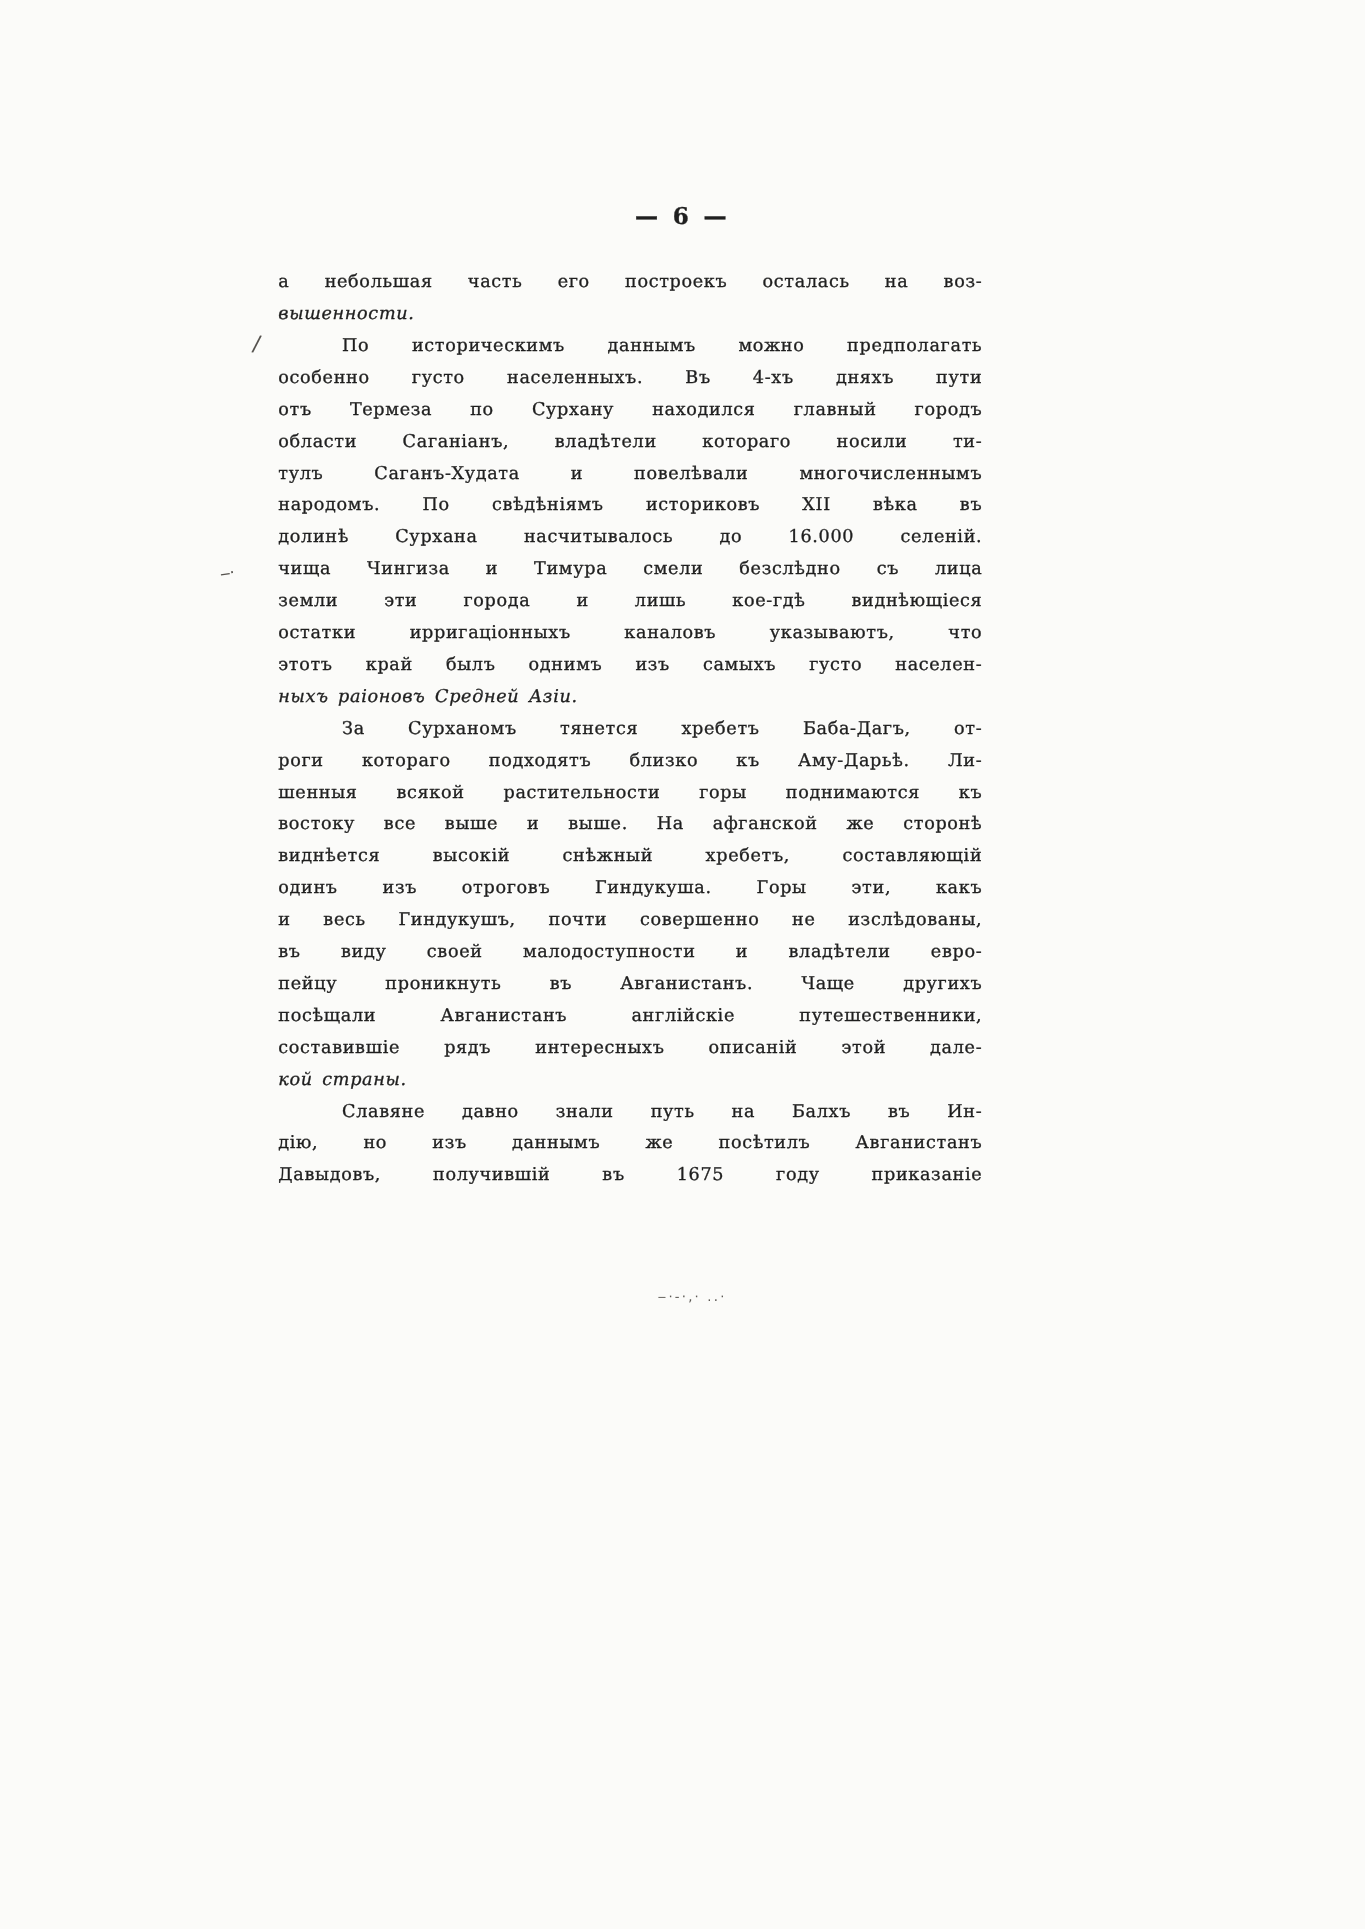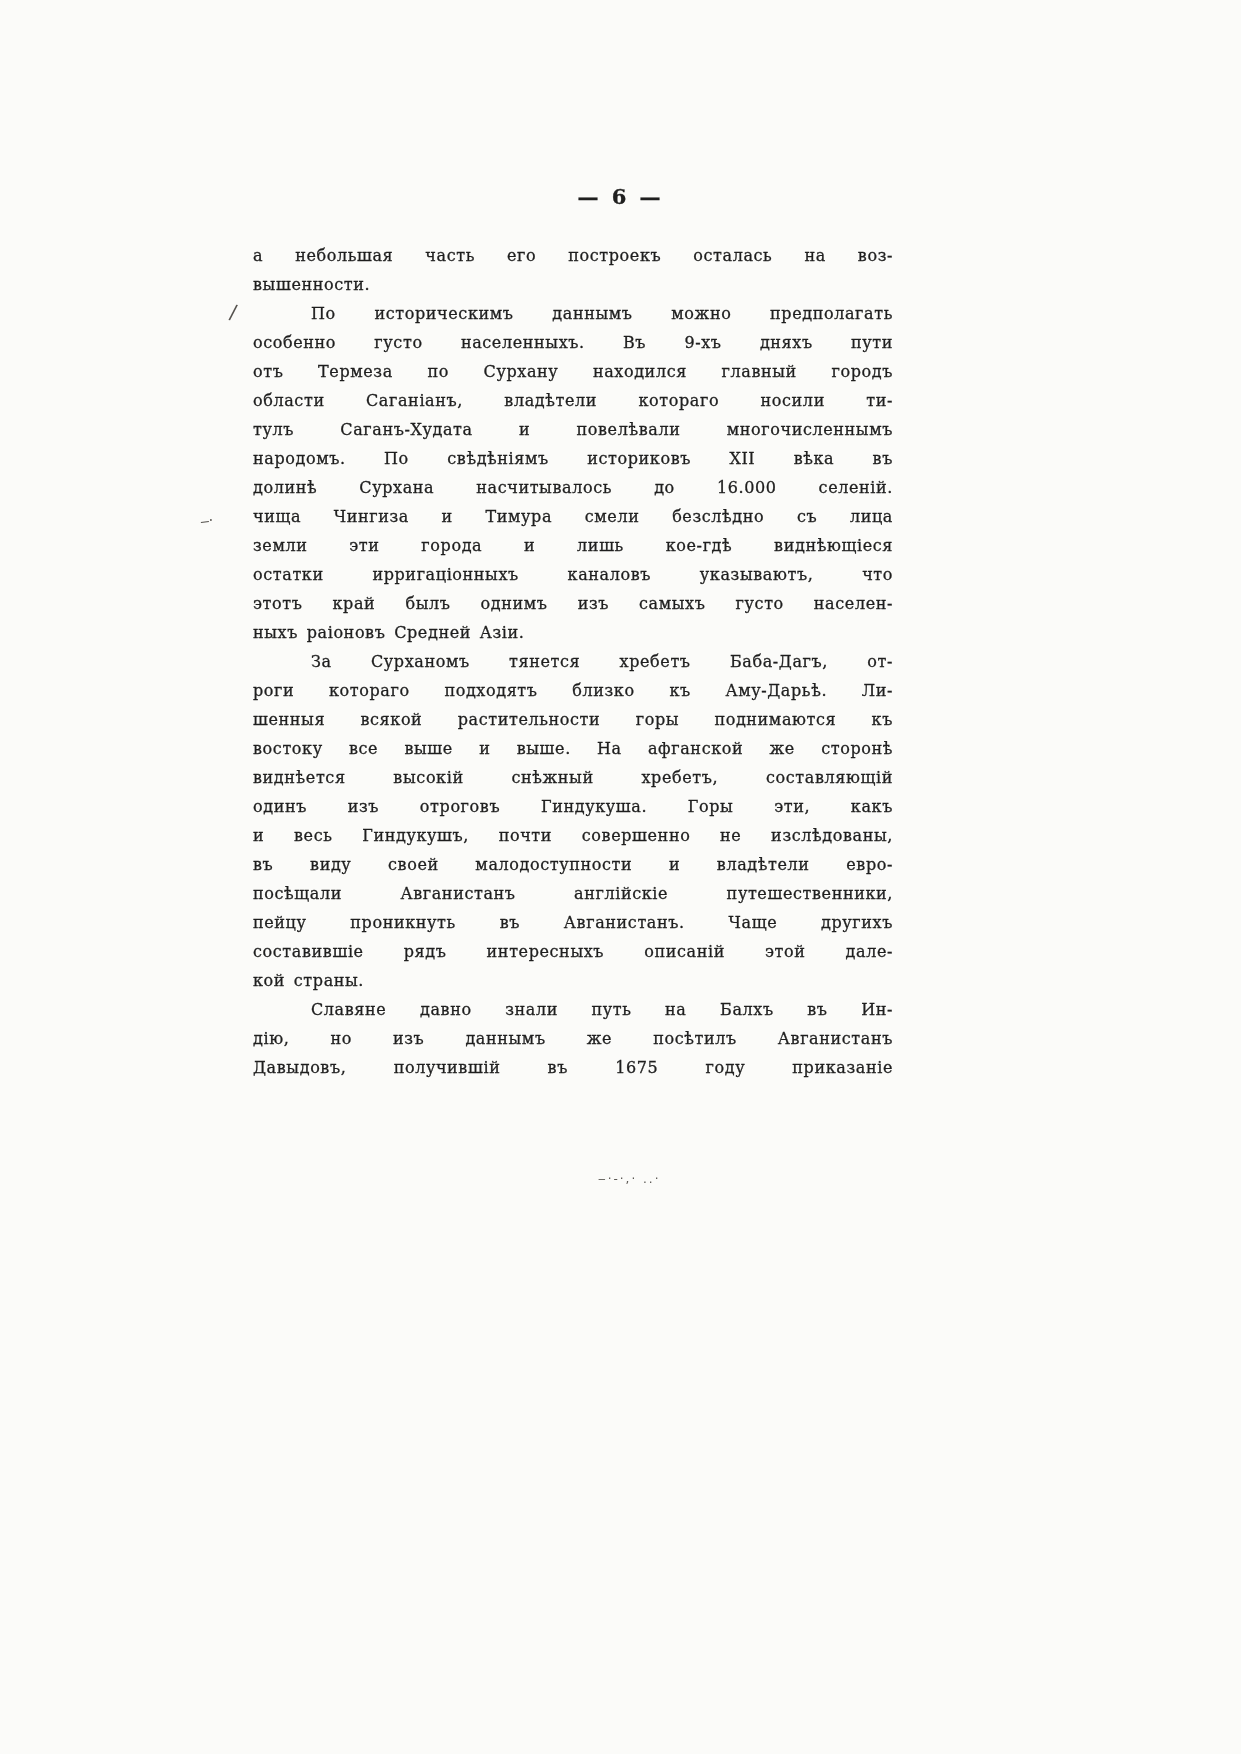--- a/index.html
+++ b/index.html
@@ -33,21 +33,21 @@
   }
   .line {
     font-size: 16px;
     line-height: 29px;
     letter-spacing: 0.6px;
     word-spacing: 3px;
     text-align: justify;
     text-align-last: justify;
     -webkit-text-stroke: 0.3px;
   }
-  .line.flush { text-align-last: left; }
+  .line.flush { text-align-last: left; font-style: italic; }
   .line.indent { text-indent: 46px; margin-left: 12px; }
   .artifact {
     position: absolute;
     color: #55524e;
     font-family: "DejaVu Sans", sans-serif;
   }
   .artifact.slash {
     left: 230px; top: 300px;
     font-size: 20px;
     transform: rotate(10deg);
@@ -71,43 +71,43 @@
 <div class="page">
   <div class="page-number">— 6 —</div>
 
   <div class="text-block" id="text-block">
       <div class="paragraph">
         <div class="line">а небольшая часть его построекъ осталась на воз-</div>
         <div class="line flush">вышенности.</div>
       </div>
       <div class="paragraph">
         <div class="line indent">По историческимъ даннымъ можно предполагать</div>
-        <div class="line">особенно густо населенныхъ. Въ 9-хъ дняхъ пути</div>
+        <div class="line">особенно густо населенныхъ. Въ 4-хъ дняхъ пути</div>
         <div class="line">отъ Термеза по Сурхану находился главный городъ</div>
         <div class="line">области Саганіанъ, владѣтели котораго носили ти-</div>
         <div class="line">тулъ Саганъ-Худата и повелѣвали многочисленнымъ</div>
         <div class="line">народомъ. По свѣдѣніямъ историковъ XII вѣка въ</div>
         <div class="line">долинѣ Сурхана насчитывалось до 16.000 селеній.</div>
         <div class="line">чища Чингиза и Тимура смели безслѣдно съ лица</div>
         <div class="line">земли эти города и лишь кое-гдѣ виднѣющіеся</div>
         <div class="line">остатки ирригаціонныхъ каналовъ указываютъ, что</div>
         <div class="line">этотъ край былъ однимъ изъ самыхъ густо населен-</div>
         <div class="line flush">ныхъ раіоновъ Средней Азіи.</div>
       </div>
       <div class="paragraph">
         <div class="line indent">За Сурханомъ тянется хребетъ Баба-Дагъ, от-</div>
         <div class="line">роги котораго подходятъ близко къ Аму-Дарьѣ. Ли-</div>
         <div class="line">шенныя всякой растительности горы поднимаются къ</div>
         <div class="line">востоку все выше и выше. На афганской же сторонѣ</div>
         <div class="line">виднѣется высокій снѣжный хребетъ, составляющій</div>
         <div class="line">одинъ изъ отроговъ Гиндукуша. Горы эти, какъ</div>
         <div class="line">и весь Гиндукушъ, почти совершенно не изслѣдованы,</div>
         <div class="line">въ виду своей малодоступности и владѣтели евро-</div>
+        <div class="line">пейцу проникнуть въ Авганистанъ. Чаще другихъ</div>
         <div class="line">посѣщали Авганистанъ англійскіе путешественники,</div>
-        <div class="line">пейцу проникнуть въ Авганистанъ. Чаще другихъ</div>
         <div class="line">составившіе рядъ интересныхъ описаній этой дале-</div>
         <div class="line flush">кой страны.</div>
       </div>
       <div class="paragraph">
         <div class="line indent">Славяне давно знали путь на Балхъ въ Ин-</div>
         <div class="line">дію, но изъ даннымъ же посѣтилъ Авганистанъ</div>
         <div class="line">Давыдовъ, получившій въ 1675 году приказаніе</div>
       </div>
     </div>
 

